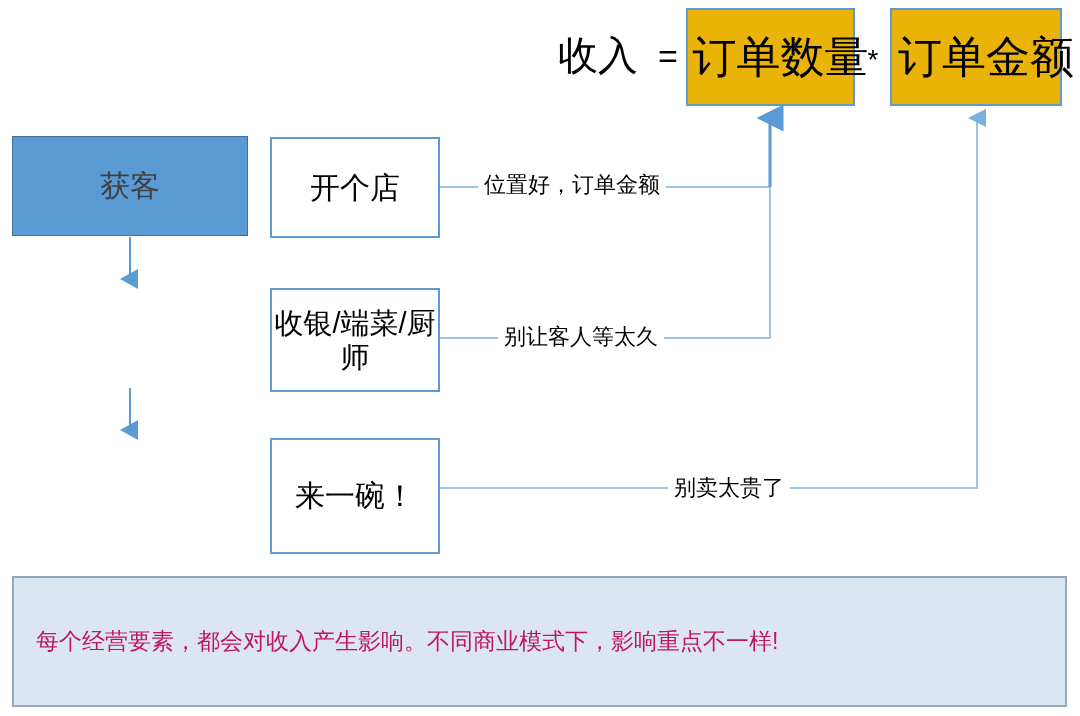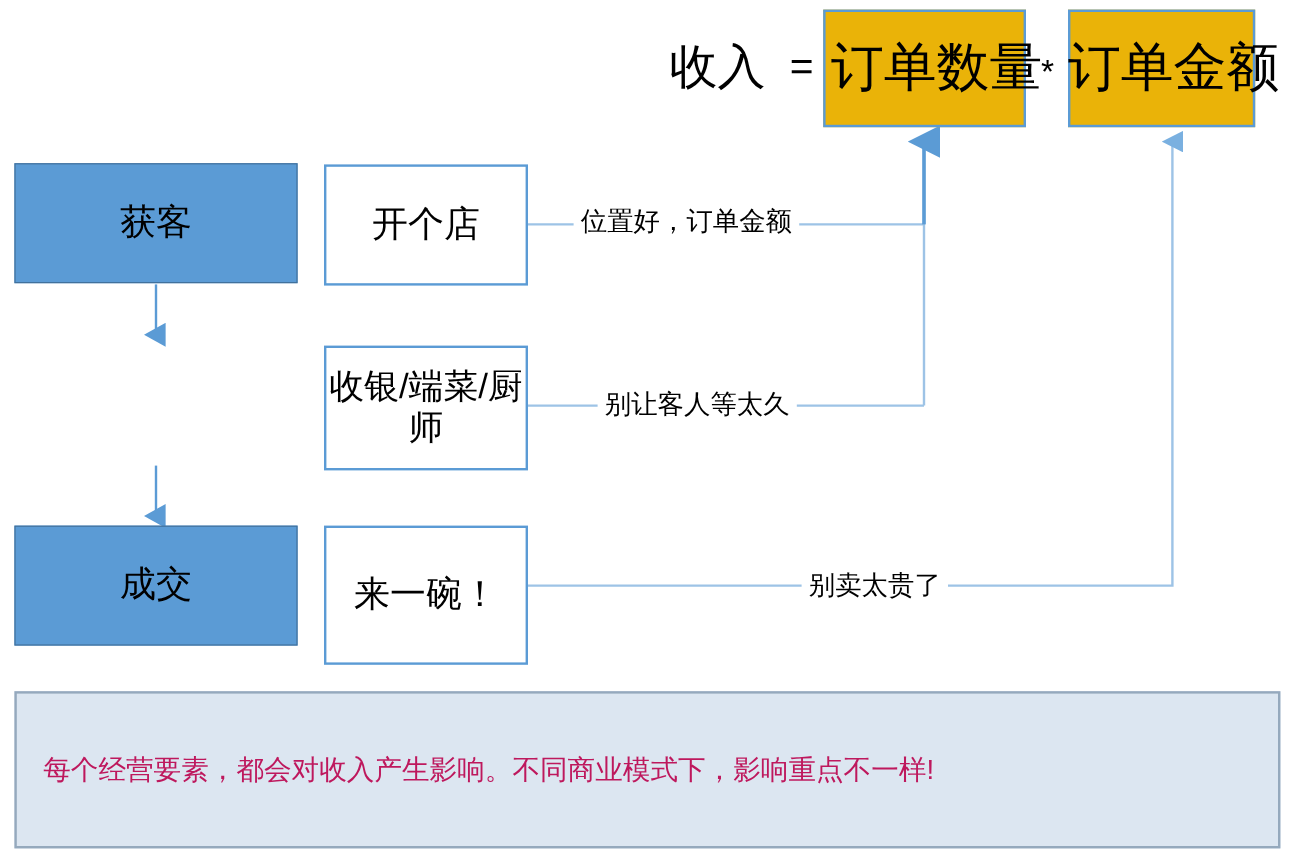--- a/index.html
+++ b/index.html
@@ -78,32 +78,32 @@
   }
   #box-order-count {
     left: 686px;
     top: 8px;
     width: 169px;
     height: 98px;
   }
   #box-order-amount {
     left: 890px;
     top: 8px;
-    width: 156px;
+    width: 172px;
     height: 98px;
   }
 
   
   .stage-box {
     left: 12px;
     width: 236px;
     height: 100px;
     background: #5b9bd5;
     border: 1px solid #41719c;
-    color: #000000;
+    color: #404040;
     font-size: 30px;
   }
   #stage-0 { top: 136px; }
   #stage-1 { top: 287px; }
   #stage-2 { top: 438px; }
 
   
   .action-box {
     left: 270px;
     width: 170px;
@@ -218,23 +218,20 @@
 
   <div class="node formula-box" id="box-order-amount">
     <span>订单金额</span>
   </div>
 
   <div class="node stage-box" id="stage-0">
     <span>获客</span>
   </div>
 
 
-  <div class="node stage-box" id="stage-2">
-    <span>成交</span>
-  </div>
 
   <div class="node action-box" id="action-0">
     <span>开个店</span>
   </div>
 
   <div class="node action-box" id="action-1">
     <span>收银/端菜/厨师</span>
   </div>
 
   <div class="node action-box" id="action-2">

